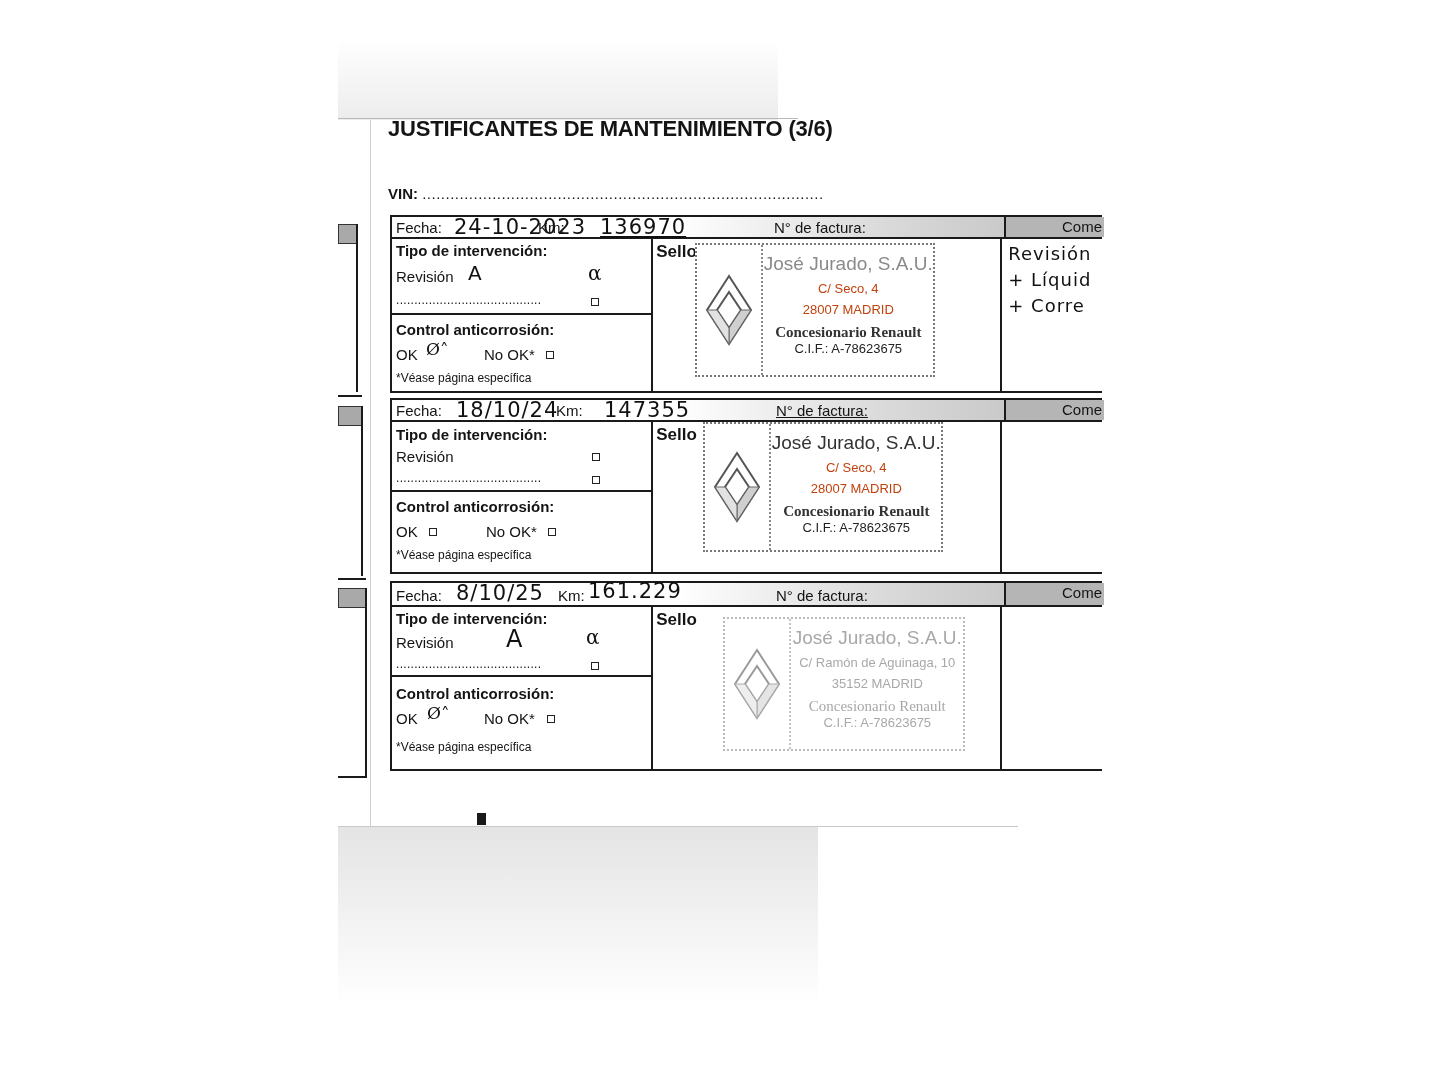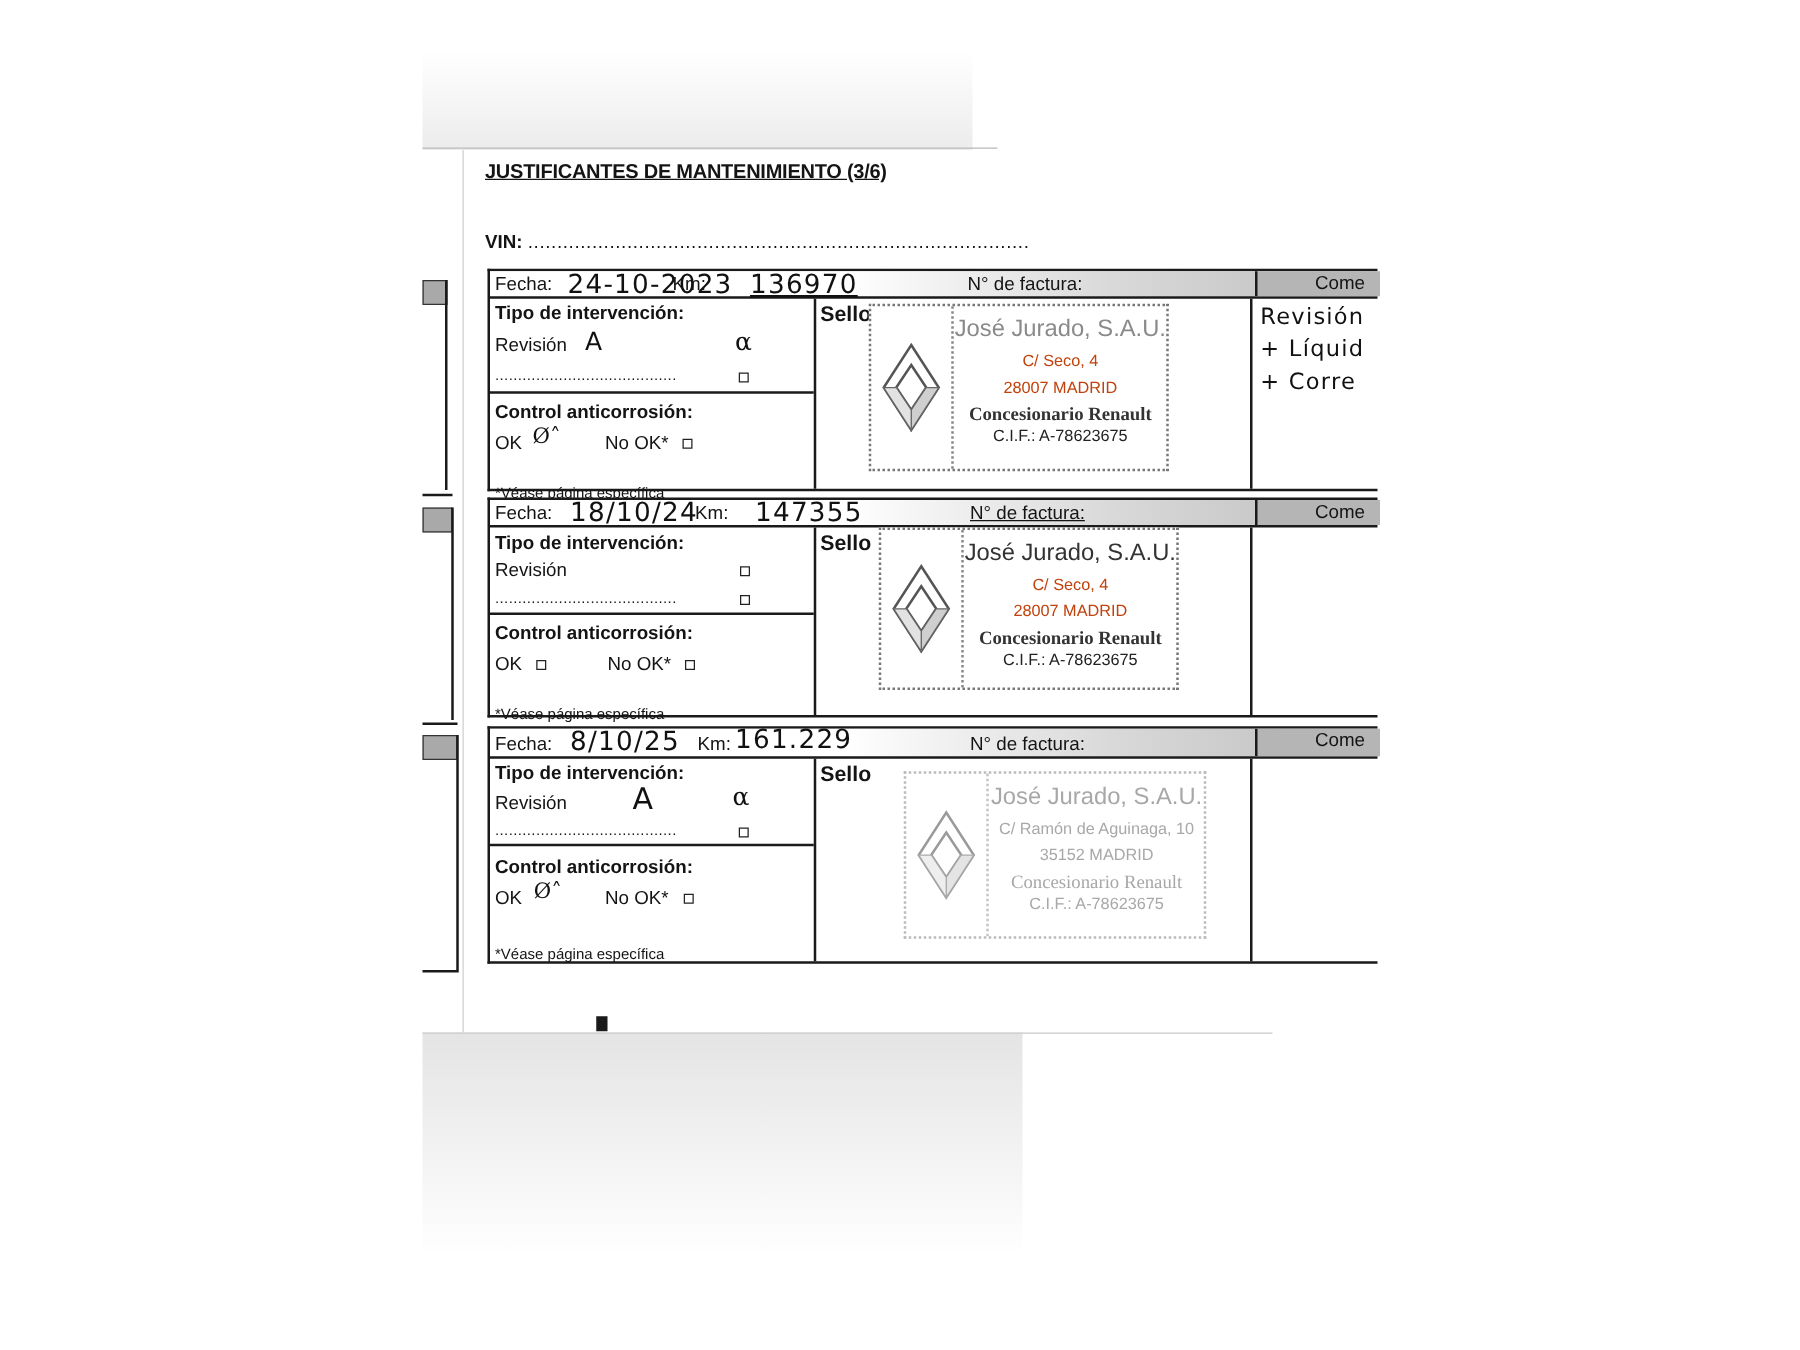--- a/index.html
+++ b/index.html
@@ -17,52 +17,52 @@
   .page-edge-top { position: absolute; left: 338px; top: 118px; width: 460px; height: 1px; background: #b9b9b9; }
   .page-edge-bottom { position: absolute; left: 338px; top: 826px; width: 680px; height: 1px; background: #c9c9c9; }
   .page-edge-left { position: absolute; left: 370px; top: 120px; width: 1px; height: 706px; background: #cfcfcf; }
   .bottom-mark { position: absolute; left: 477px; top: 813px; width: 9px; height: 12px; background: #1a1a1a; }
 
   
   .left-tab { position: absolute; left: 338px; width: 20px; height: 20px; background: #a9a9a9; border: 1px solid #333; }
   .left-line { position: absolute; background: #1a1a1a; }
 
   .doc-title {
-    position: absolute; left: 388px; top: 129px; font-size: 16px; font-weight: bold; letter-spacing: -0.2px; text-decoration: underline;
+    position: absolute; left: 388px; top: 116px; font-size: 22px; font-weight: bold; letter-spacing: -0.2px;
   }
   .vin-row { position: absolute; left: 388px; top: 185px; font-size: 15px; font-weight: bold; }
   .vin-dots { font-weight: normal; letter-spacing: 0.5px; }
 
   .entry {
     position: absolute; left: 390px; width: 712px; border: 2px solid #1a1a1a; border-right: none;
   }
   .entry-header {
     height: 22px; border-bottom: 2px solid #1a1a1a; position: relative; display: flex; align-items: flex-end;
     background: linear-gradient(90deg, #ffffff 0%, #ffffff 40%, #d9d9d9 70%, #bdbdbd 100%);
   }
   .fecha-label { position: absolute; left: 4px; bottom: 1px; font-size: 15px; }
   .hand { font-family: "DejaVu Sans", sans-serif; font-weight: normal; font-size: 21px; color: #111; letter-spacing: 1px; position: absolute; bottom: -2px; text-align: right; }
   .km-label { position: absolute; font-size: 15px; bottom: 1px; }
   .factura-label { position: absolute; font-size: 15px; bottom: 1px; }
   .comments-head {
     position: absolute; left: 612px; top: 0; bottom: 0; width: 100px; border-left: 2px solid #1a1a1a;
-    background: #b5b5b5; font-size: 15px; text-align: right; padding-right: 12px; line-height: 20px;
+    background: #b5b5b5; font-size: 15px; text-align: right; padding-right: 2px; line-height: 20px;
   }
   .entry-body { position: relative; height: 150px; display: flex; }
   .col-left { width: 262px; border-right: 2px solid #1a1a1a; position: relative; }
   .col-mid { width: 350px; border-right: 2px solid #1a1a1a; position: relative; }
   .col-right { width: 100px; position: relative; }
 
   .tipo-box { height: 76px; border-bottom: 2px solid #1a1a1a; position: relative; }
   .bold-label { font-weight: bold; font-size: 15px; position: absolute; left: 4px; }
   .plain-label { font-size: 15px; position: absolute; left: 4px; }
   .dots-line { position: absolute; left: 4px; font-size: 12px; letter-spacing: 0.3px; }
   .chk { position: absolute; width: 8px; height: 8px; border: 1.3px solid #222; }
   .hand-mark { position: absolute; font-family: "DejaVu Serif", serif; font-size: 20px; color: #111; }
-  .note { position: absolute; left: 4px; font-size: 12px; margin-top: 16px; }
+  .note { position: absolute; left: 4px; font-size: 12px; }
 
   .sello-label { position: absolute; left: 3px; top: 3px; font-weight: bold; font-size: 17px; }
   .stamp {
     position: absolute; border: 2px dotted #777; display: flex; background: #fff;
   }
   .stamp-logo-area { width: 66px; border-right: 2px dotted #888; display: flex; align-items: center; justify-content: center; }
   .stamp-text { flex: 1; text-align: center; padding-top: 8px; }
   .stamp-name { font-size: 19px; color: #8a8a8a; font-family: Liberation Sans, sans-serif; }
   .stamp-line { font-size: 13px; color: #c2410c; margin-top: 6px; }
   .stamp-serif { font-family: "Liberation Serif", serif; font-size: 15px; font-weight: bold; color: #333; margin-top: 7px; }

